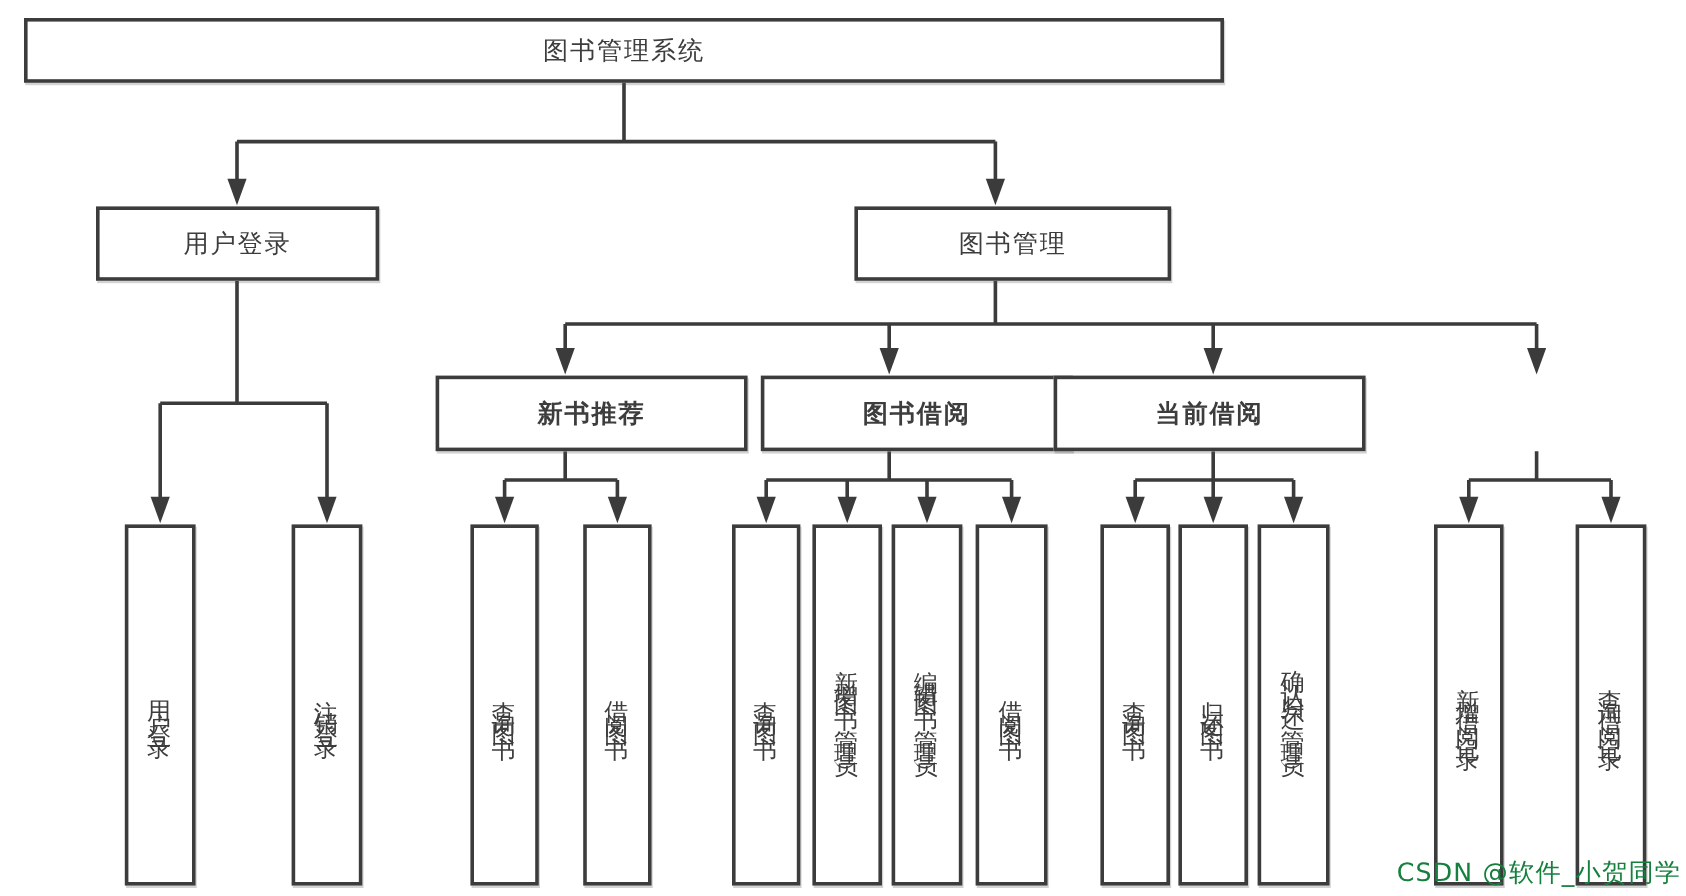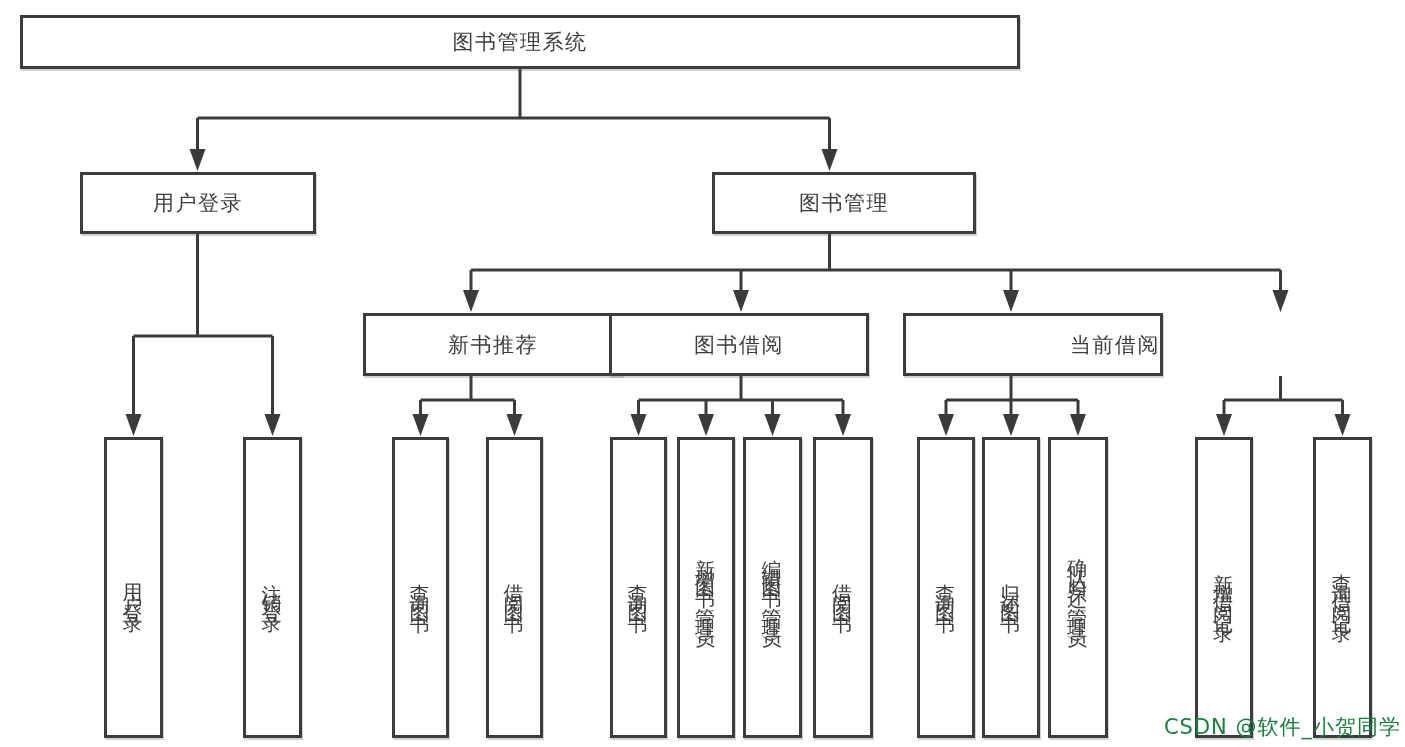--- a/index.html
+++ b/index.html
@@ -41,24 +41,24 @@
     letter-spacing: 0.5em;
     color: #3d3d3d;
     white-space: nowrap;
   }
   
   .n-root   { left: 20px;  top: 15px;  width: 1000px; height: 54px; }
   
   .n-login  { left: 80px;  top: 172px; width: 236px;  height: 62px; }
   .n-mgmt   { left: 712px; top: 172px; width: 264px;  height: 62px; }
   
-  .lvl3     { top: 313px; width: 260px; height: 63px; }
+  .lvl3     { top: 313px; width: 260px; height: 63px; font-weight: bold; }
   .n-newbooks { left: 363px; }
-  .n-borrow   { left: 609px; }
-  .n-current  { left: 903px; justify-content: flex-end; }
+  .n-borrow   { left: 634px; }
+  .n-current  { left: 878px; }
   .n-records  { left: 1173px; }
   
   .vbox     { top: 437px; width: 58px; height: 301px; }
   .v-user-login   { left: 104px; width: 59px; }
   .v-logout       { left: 243px; width: 59px; }
   .v-query1       { left: 392px; width: 57px; }
   .v-borrow1      { left: 486px; width: 57px; }
   .v-query2       { left: 610px; width: 57px; }
   .v-addbook      { left: 677px; width: 58px; }
   .v-editbook     { left: 743px; width: 59px; }

